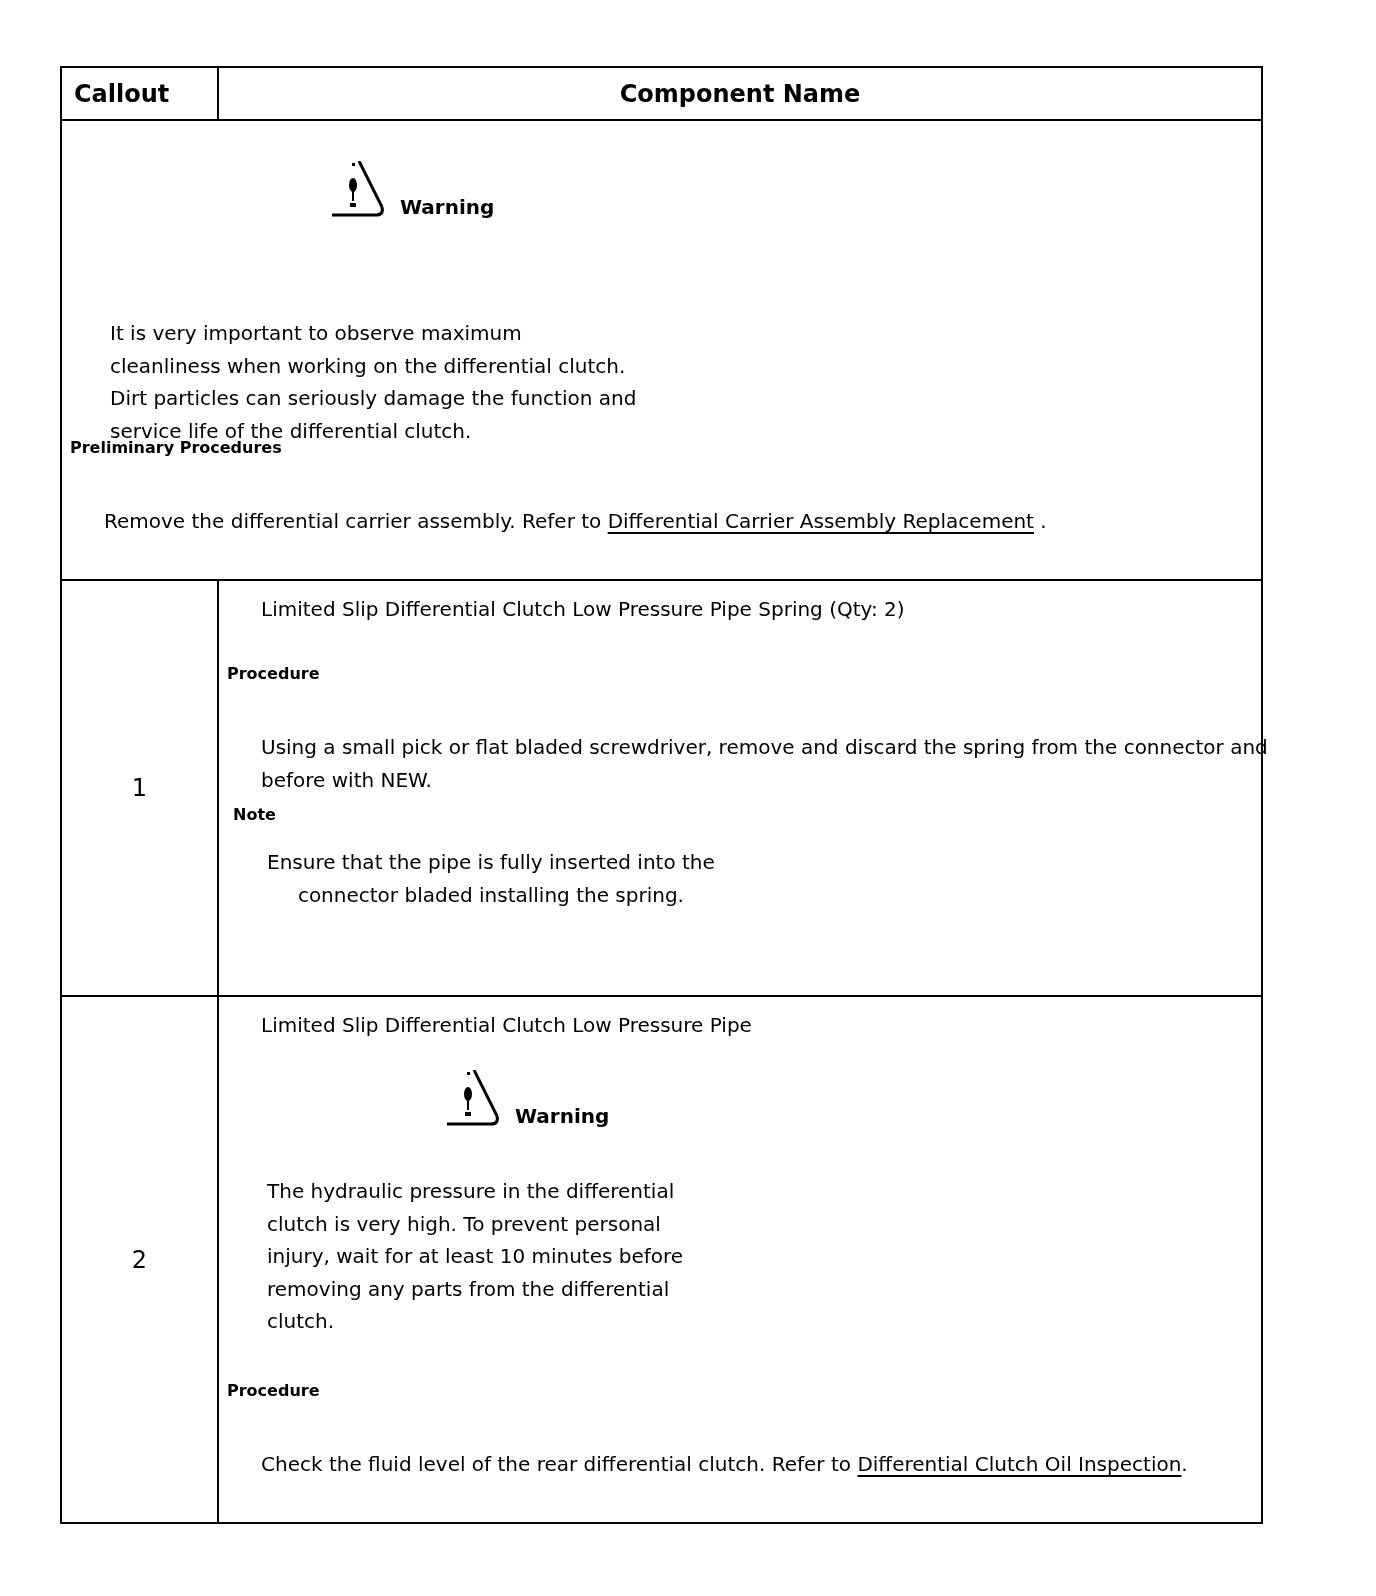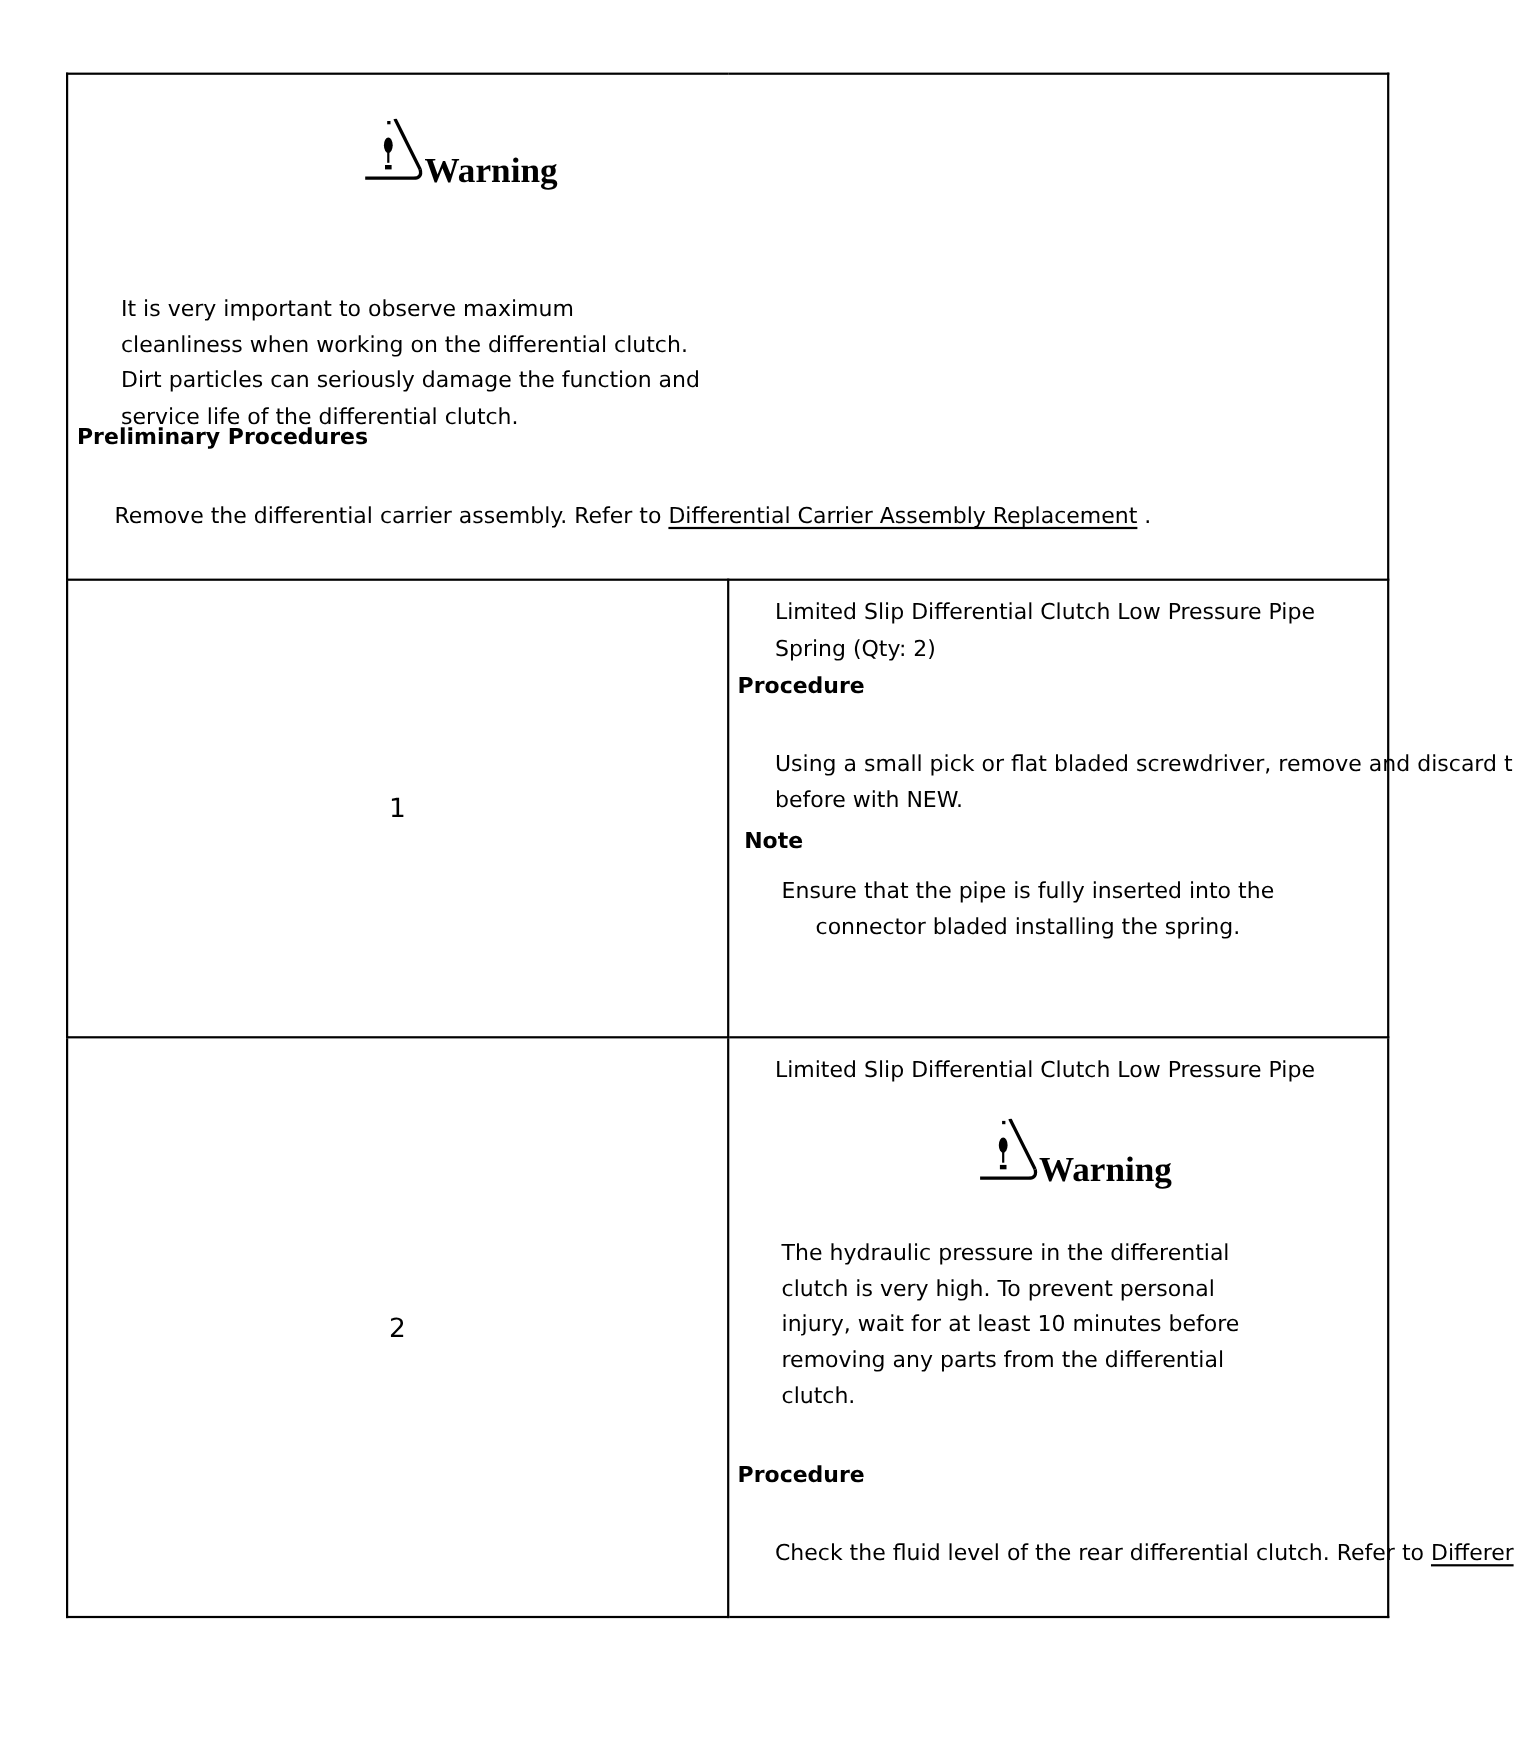--- a/index.html
+++ b/index.html
@@ -9,32 +9,36 @@
   }
   .tbl {
     position: absolute; left: 60px; top: 66px; width: 1203px;
     border-collapse: collapse; table-layout: fixed;
   }
   .tbl td, .tbl th { border: 2px solid #000; vertical-align: top; padding: 0; }
   .tbl th { font-weight: bold; font-size: 24px; height: 51px; vertical-align: middle; }
   .th-callout { width: 143px; text-align: left; padding-left: 12px !important; }
   .th-name { text-align: center; }
   .txt { font-size: 20px; line-height: 32.5px; margin-left: 34px; }
-  .bold { font-weight: bold; font-size: 20px; }
+  .bold { font-weight: bold; font-size: 16px; }
   a.link { color: #000; text-decoration: underline; text-decoration-thickness: 2px; text-underline-offset: 4px; }
   .warn { display: flex; align-items: flex-end; }
   .warn svg { display: block; }
-  .warn-label { font-weight: bold; font-size: 32px; margin-bottom: 0px; line-height: 24px; font-family: Liberation Serif, serif; }
+  .warn-label { font-weight: bold; font-size: 20px; margin-left: 14px; margin-bottom: 0px; line-height: 24px; }
   .callout-num { text-align: center; vertical-align: middle !important; font-size: 24px; }
 </style>
 </head>
 <body>
 
 <table class="tbl">
   <tbody>
+      <tr>
+    <th class="th-callout">Callout</th>
+    <th class="th-name">Component Name</th>
+  </tr>
 
   <tr>
     <td colspan="2" style="height:458px;">
       <div style="position:relative; height:458px;">
         <div class="warn" style="position:absolute; left:268px; top:40px;">
           <svg width="56" height="58" viewBox="0 0 56 58">
             <rect x="22" y="2" width="3" height="3" fill="#000"></rect>
             <line x1="29" y1="0" x2="52" y2="46" stroke="#000" stroke-width="3"></line>
             <path d="M52 46 Q54 54 46 54 L2 54" fill="none" stroke="#000" stroke-width="3"></path>
             <ellipse cx="23" cy="24" rx="4" ry="7" fill="#000"></ellipse>

